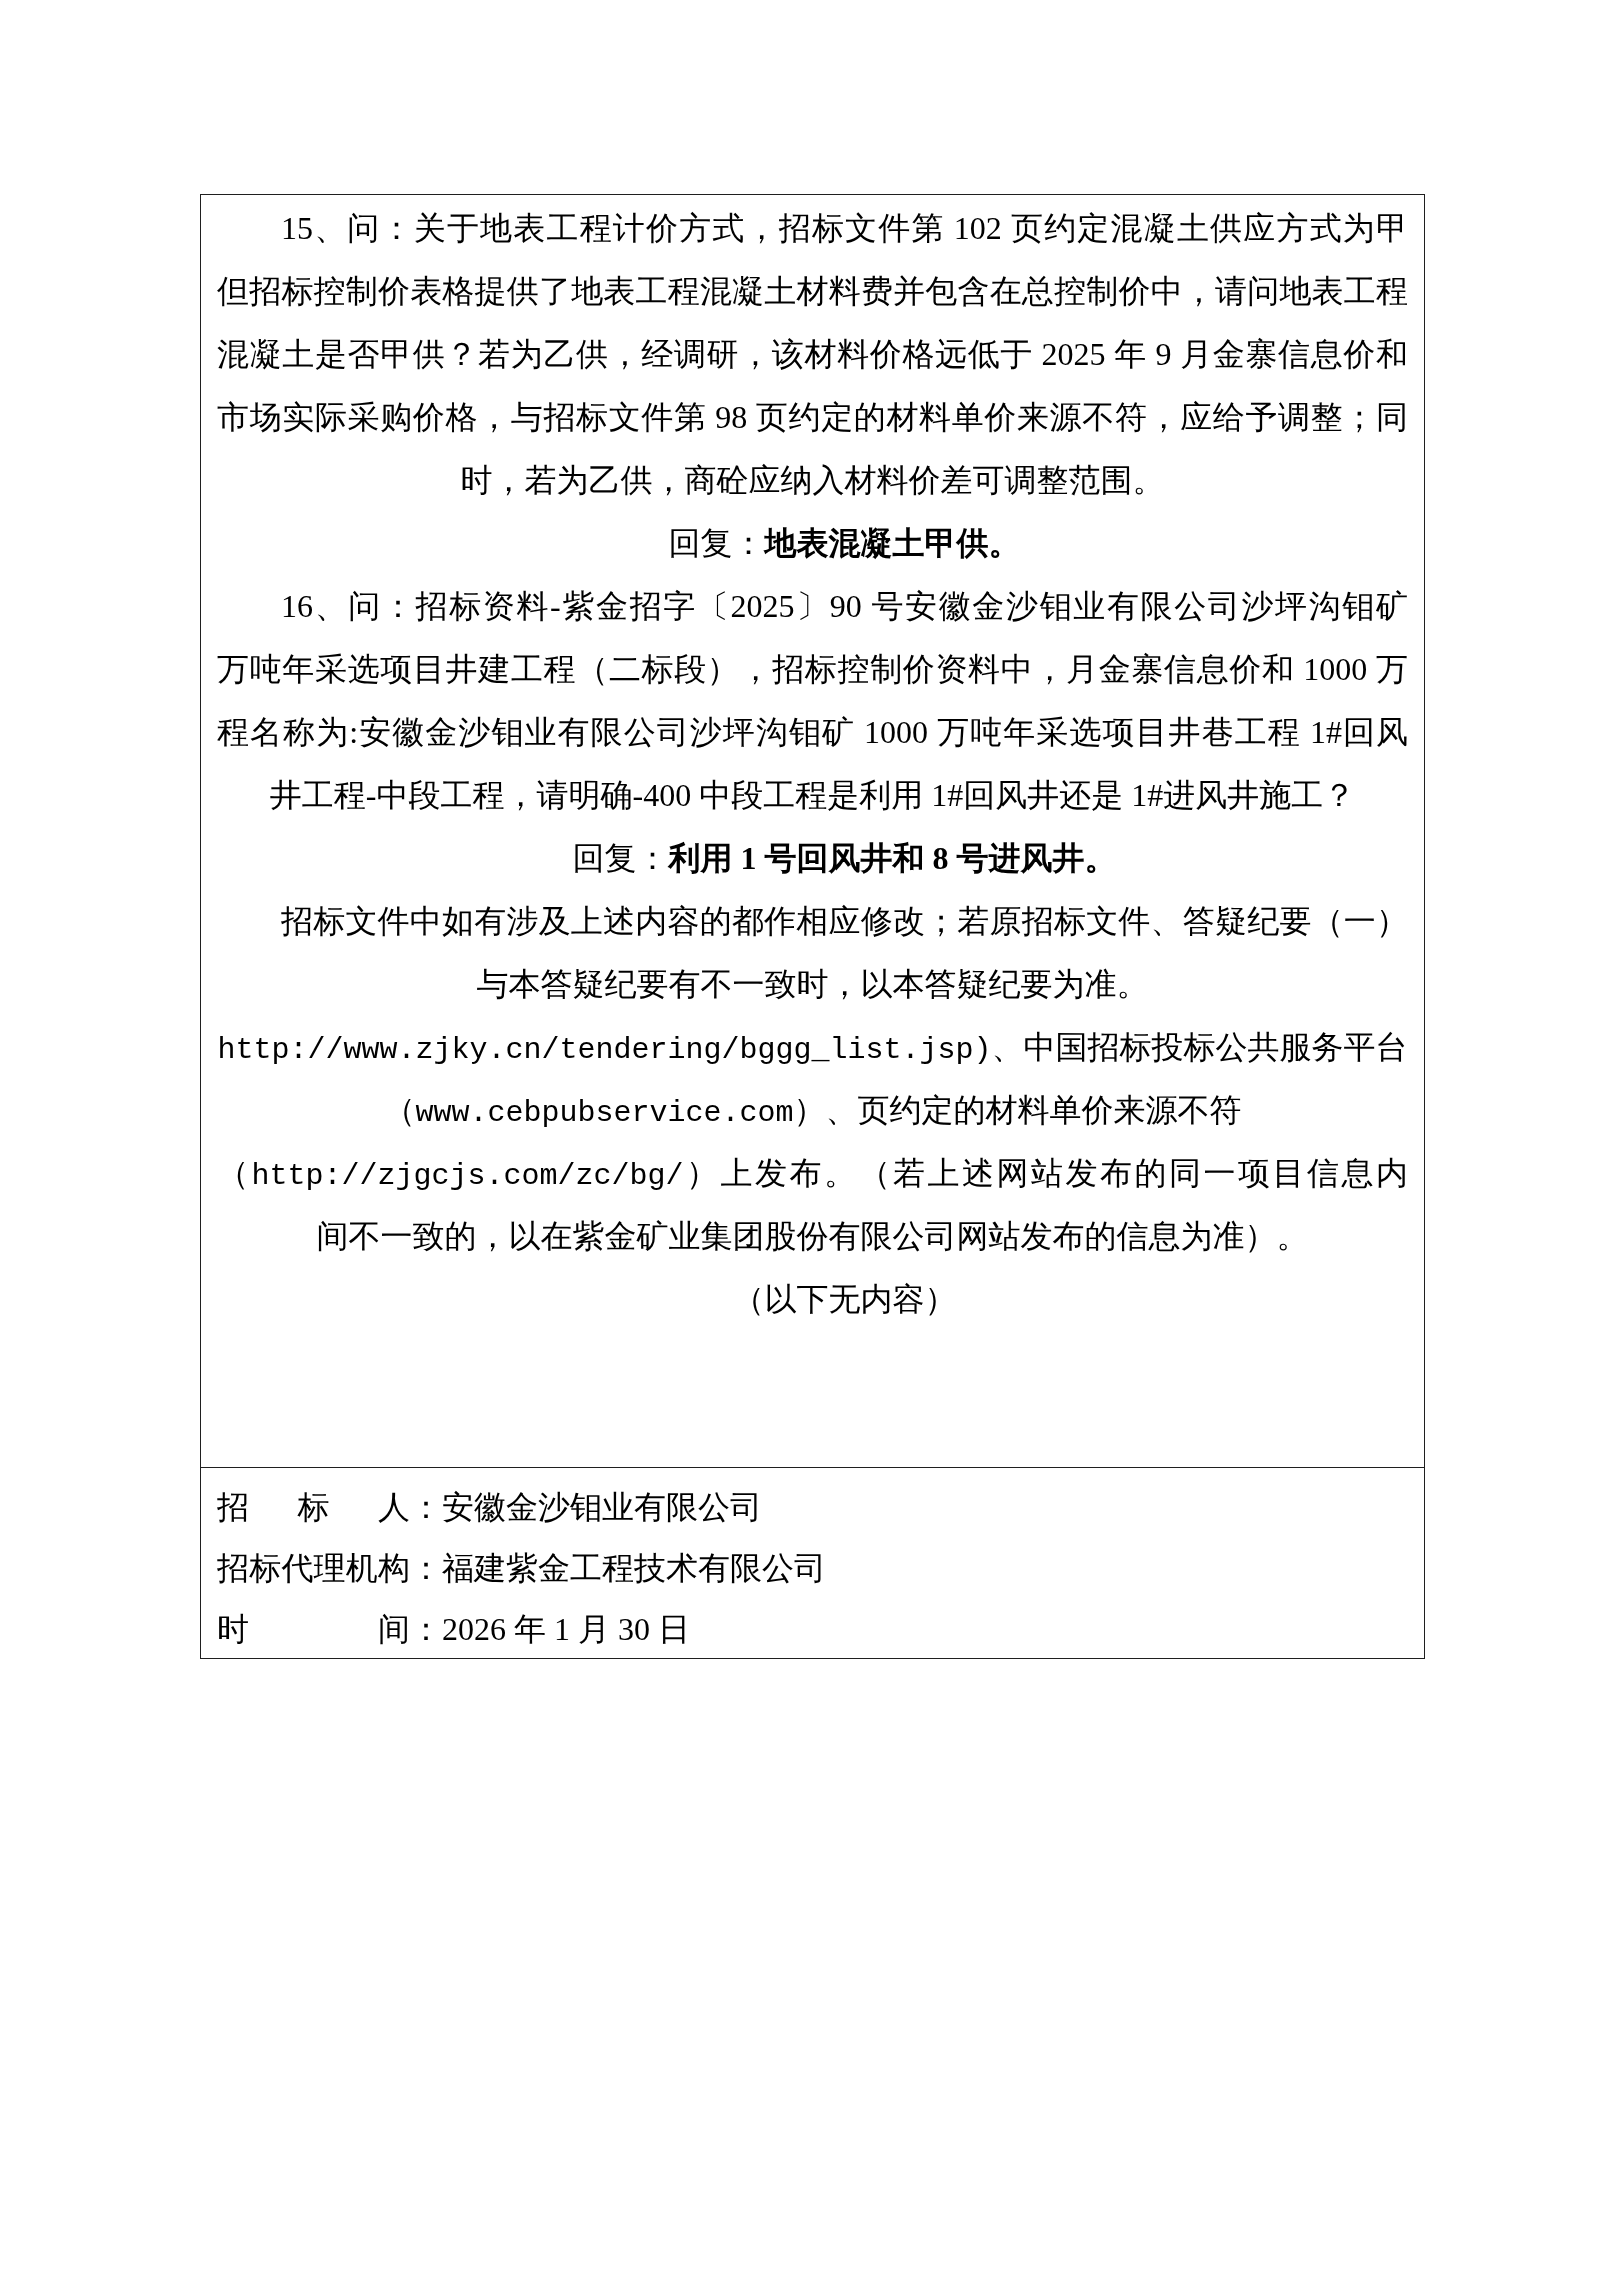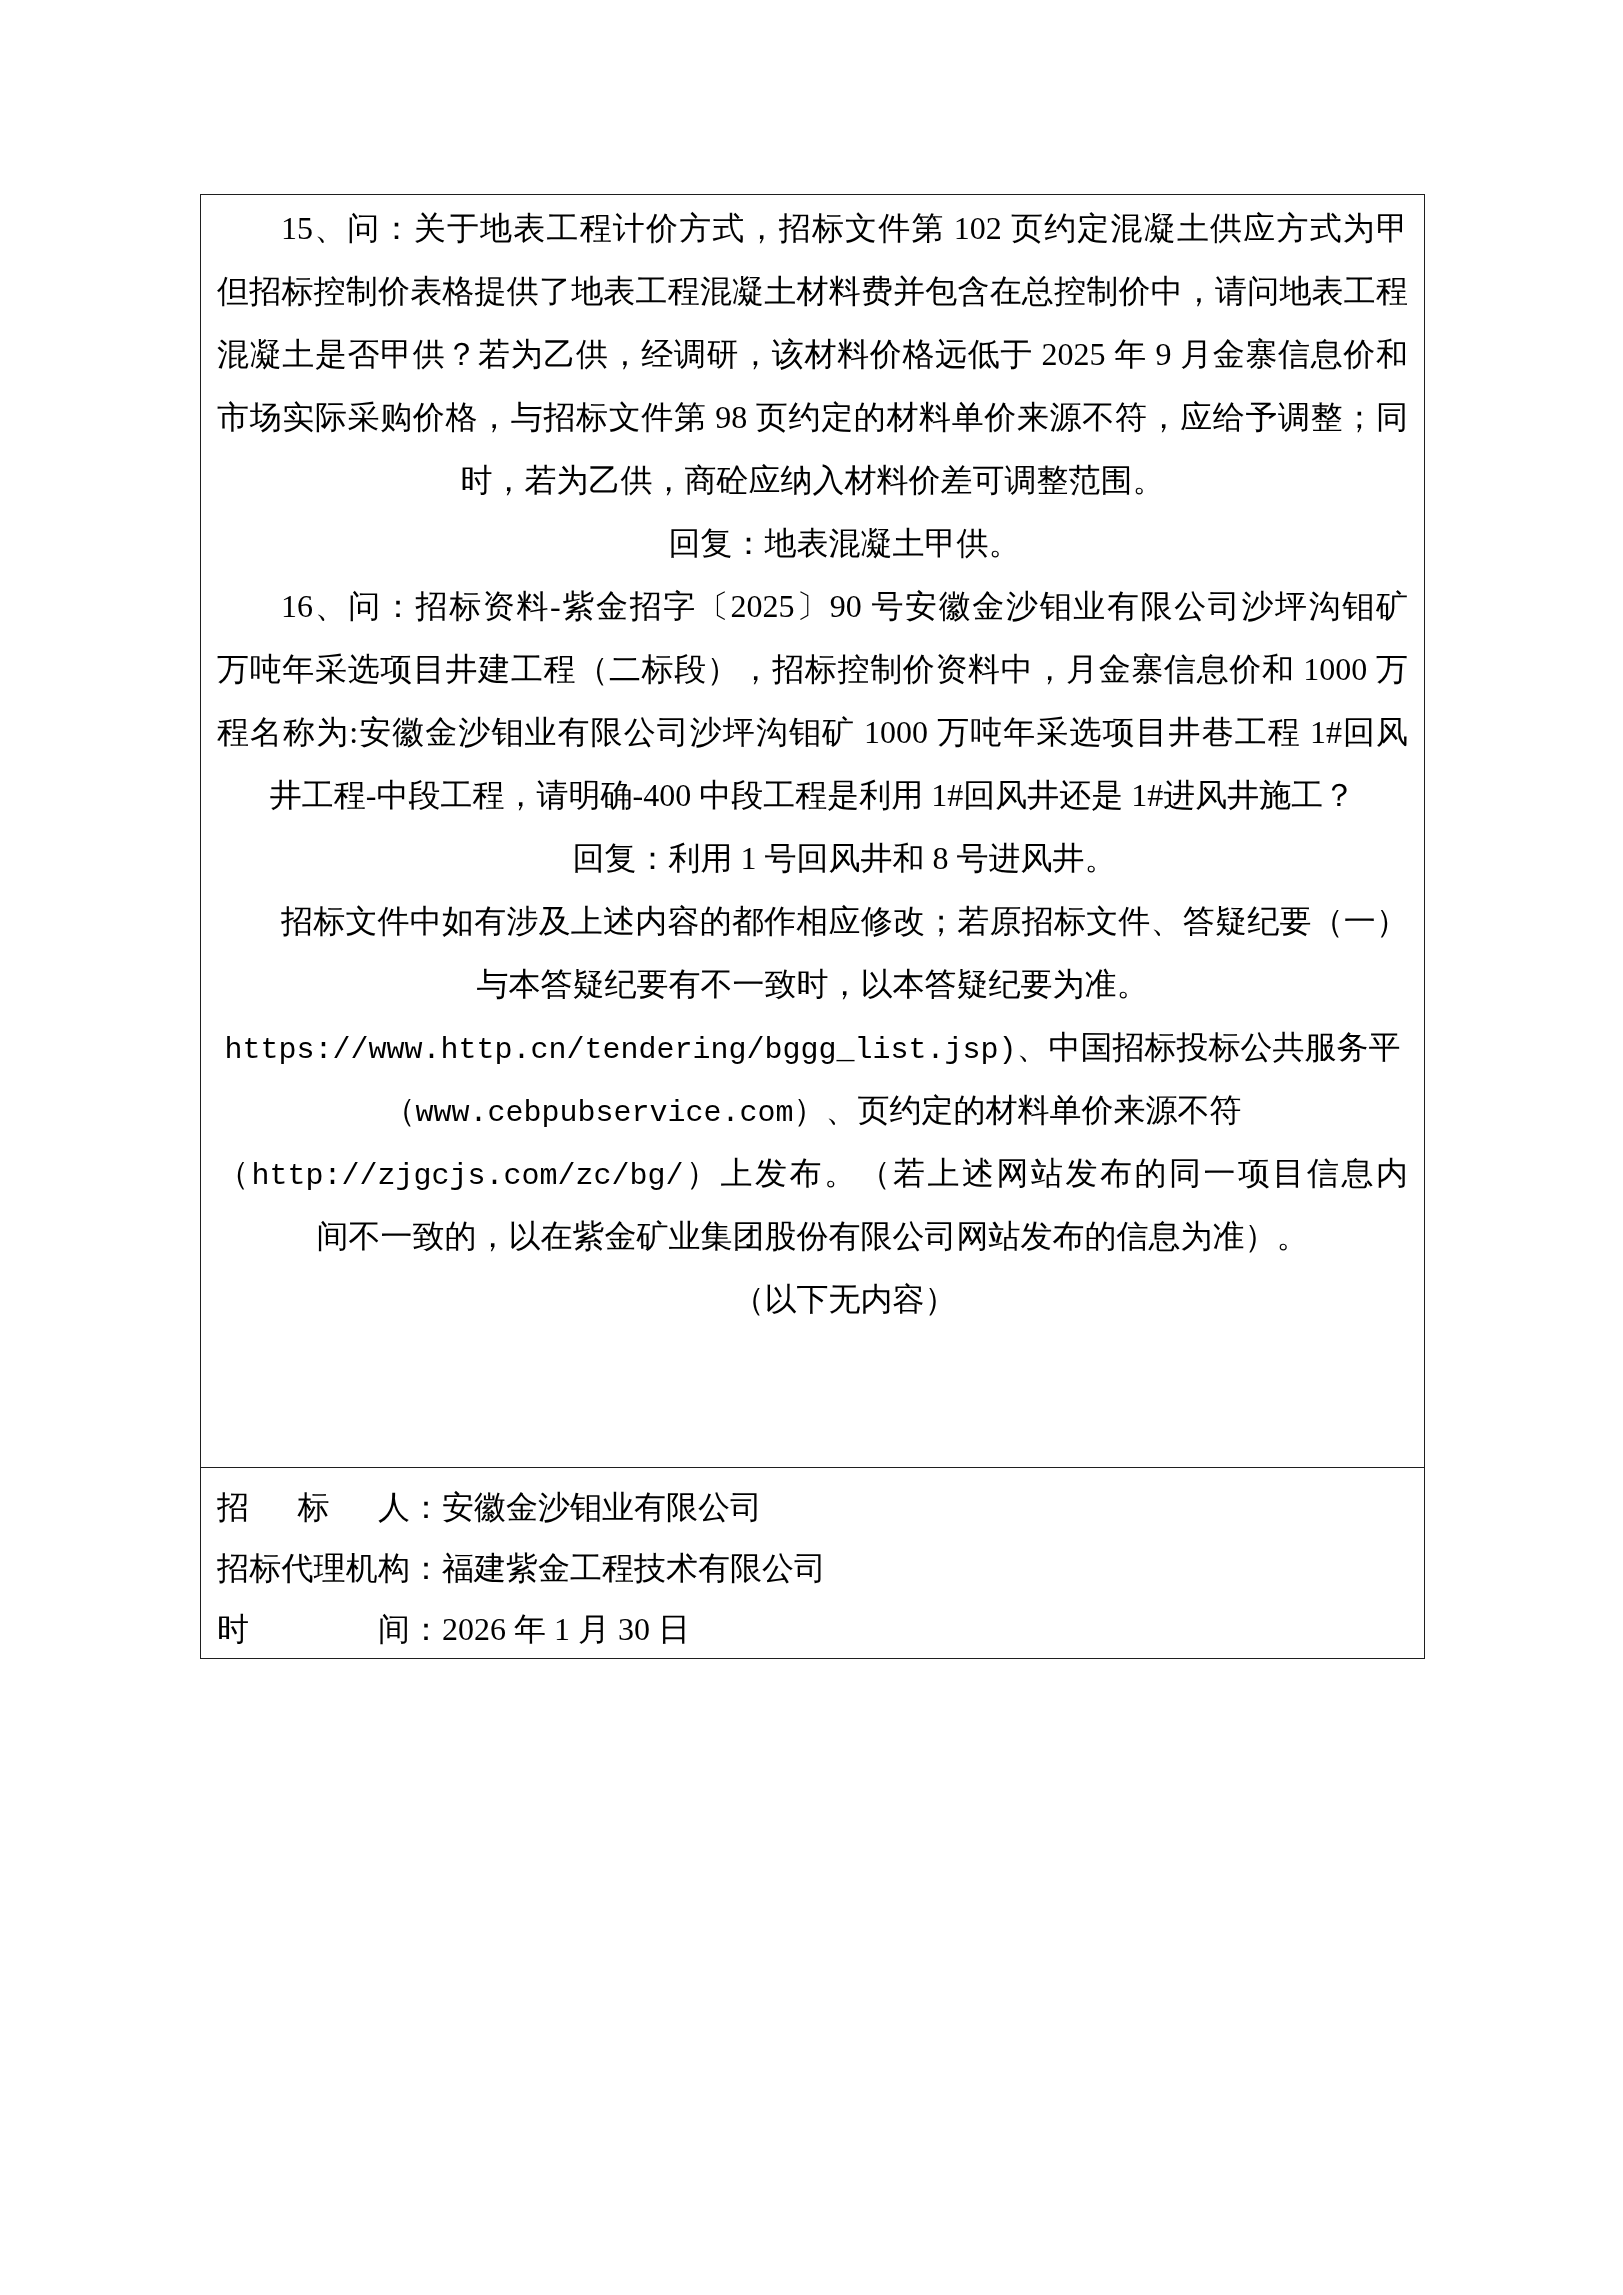--- a/index.html
+++ b/index.html
@@ -35,21 +35,21 @@
   .line {
     font-size:32px;
     line-height:63px;
     height:63px;
     overflow:hidden;
     text-align:center;
     white-space:normal;
   }
   .line.indent { text-indent:64px; }
   .line.full { text-align:justify; text-align-last:justify; }
-  .seg.bold { font-weight:400; }
+  .seg.bold { font-weight:700; }
   .seg.mono {
     font-family:"Liberation Mono","DejaVu Sans Mono",monospace;
     font-size:30px;
   }
   .frow {
     font-size:32px;
     line-height:61px;
     height:61px;
     overflow:hidden;
   }
@@ -71,21 +71,21 @@
         <div class="line full"><span class="seg">市场实际采购价格，与招标文件第 98 页约定的材料单价来源不符，应给予调整；同</span></div>
         <div class="line"><span class="seg">时，若为乙供，商砼应纳入材料价差可调整范围。</span></div>
         <div class="line indent"><span class="seg">回复：</span><span class="seg bold">地表混凝土甲供。</span></div>
         <div class="line indent full"><span class="seg">16、问：招标资料-紫金招字〔2025〕90 号安徽金沙钼业有限公司沙坪沟钼矿 1000</span></div>
         <div class="line full"><span class="seg">万吨年采选项目井建工程（二标段），招标控制价资料中，月金寨信息价和 1000 万</span></div>
         <div class="line full"><span class="seg">程名称为:安徽金沙钼业有限公司沙坪沟钼矿 1000 万吨年采选项目井巷工程 1#回风</span></div>
         <div class="line"><span class="seg">井工程-中段工程，请明确-400 中段工程是利用 1#回风井还是 1#进风井施工？</span></div>
         <div class="line indent"><span class="seg">回复：</span><span class="seg bold">利用 1 号回风井和 8 号进风井。</span></div>
         <div class="line indent full"><span class="seg">招标文件中如有涉及上述内容的都作相应修改；若原招标文件、答疑纪要（一）</span></div>
         <div class="line"><span class="seg">与本答疑纪要有不一致时，以本答疑纪要为准。</span></div>
-        <div class="line"><span class="seg mono">https://www.http.cn/tendering/bggg_list.jsp)</span><span class="seg">、中国招标投标公共服务平台</span></div>
+        <div class="line"><span class="seg mono">http://www.zjky.cn/tendering/bggg_list.jsp)</span><span class="seg">、中国招标投标公共服务平台</span></div>
         <div class="line"><span class="seg">（</span><span class="seg mono">www.cebpubservice.com</span><span class="seg">）、页约定的材料单价来源不符</span></div>
         <div class="line full"><span class="seg">（</span><span class="seg mono">http://zjgcjs.com/zc/bg/</span><span class="seg">）上发布。（若上述网站发布的同一项目信息内容、时</span></div>
         <div class="line"><span class="seg">间不一致的，以在紫金矿业集团股份有限公司网站发布的信息为准）。</span></div>
         <div class="line indent"><span class="seg">（以下无内容）</span></div>
       </div>
     <div class="cell-footer">
         <div class="frow"><span class="flabel">
             <span>招</span>
             <span>标</span>
             <span>人</span>

